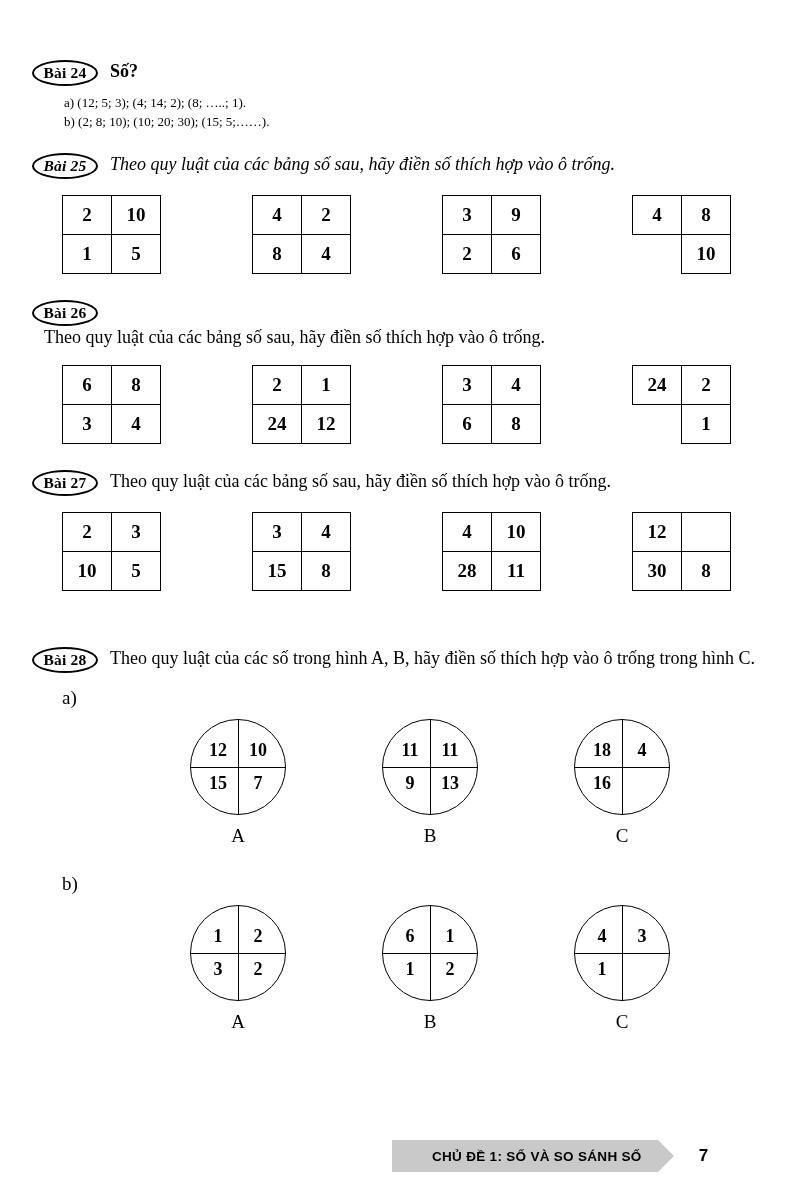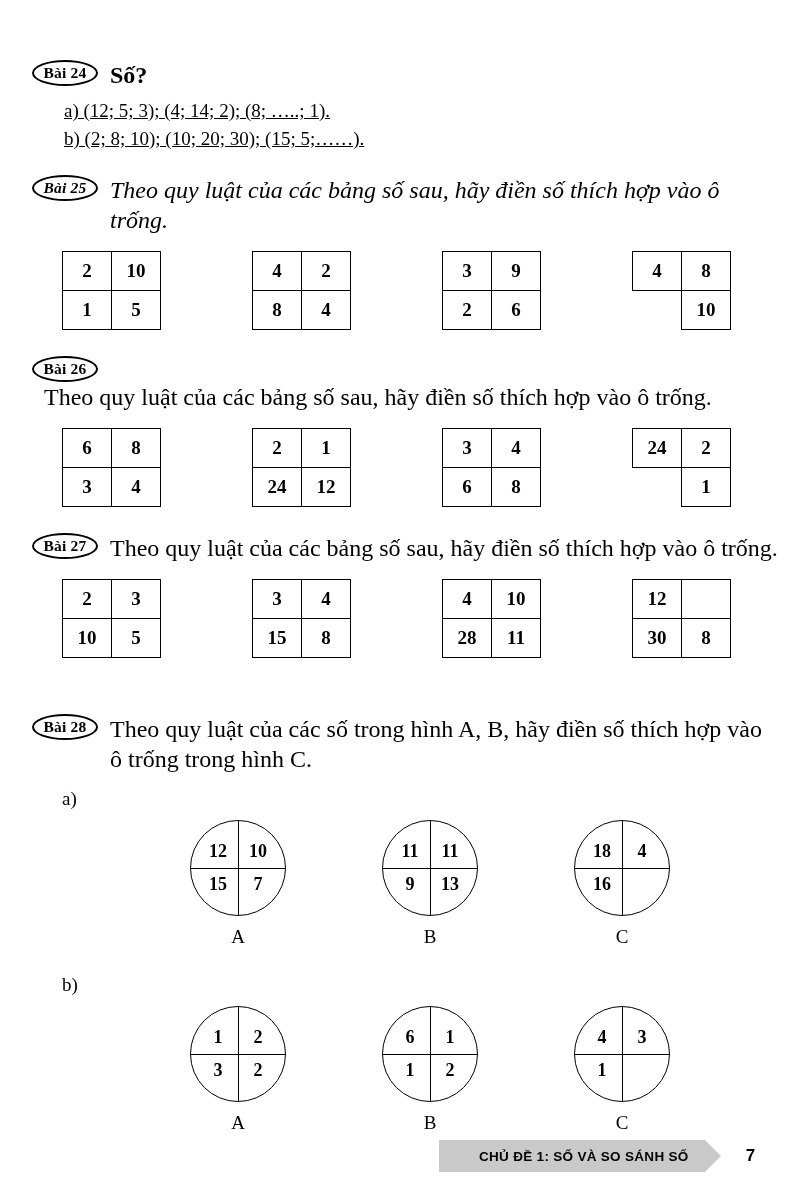--- a/index.html
+++ b/index.html
@@ -41,33 +41,32 @@
     border-radius: 50% / 50%;
     font-family: "Liberation Serif", serif;
     font-weight: bold;
     font-size: 15.5px;
     letter-spacing: 0.2px;
     box-sizing: border-box;
     background: #fff;
   }
   .ex-text {
     margin-left: 12px;
-    font-size: 24px;
+    font-size: 18px;
     line-height: 1.25;
     font-family: "Liberation Serif", serif;
   }
   .ex-text.bold {
     font-weight: bold;
   }
 
   .sub-lines {
     margin: 7px 0 8px 32px;
-    font-size: 19px;
+    font-size: 13px;
     line-height: 1.48;
-    text-decoration: underline;
   }
   .sub-lines div {
     white-space: nowrap;
   }
 
   
   .grid-row {
     display: flex;
     margin-top: 16px;
     padding-left: 30px;
@@ -154,21 +153,20 @@
   }
 
   
   .footer {
     position: absolute;
     left: 392px;
     bottom: 28px;
     display: flex;
     align-items: stretch;
     height: 32px;
-    margin-left: 47px;
   }
   .footer-band {
     background: #c9c9c9;
     color: #000;
     font-family: "Liberation Sans", sans-serif;
     font-weight: bold;
     font-size: 13.5px;
     letter-spacing: 0.3px;
     display: flex;
     align-items: center;

